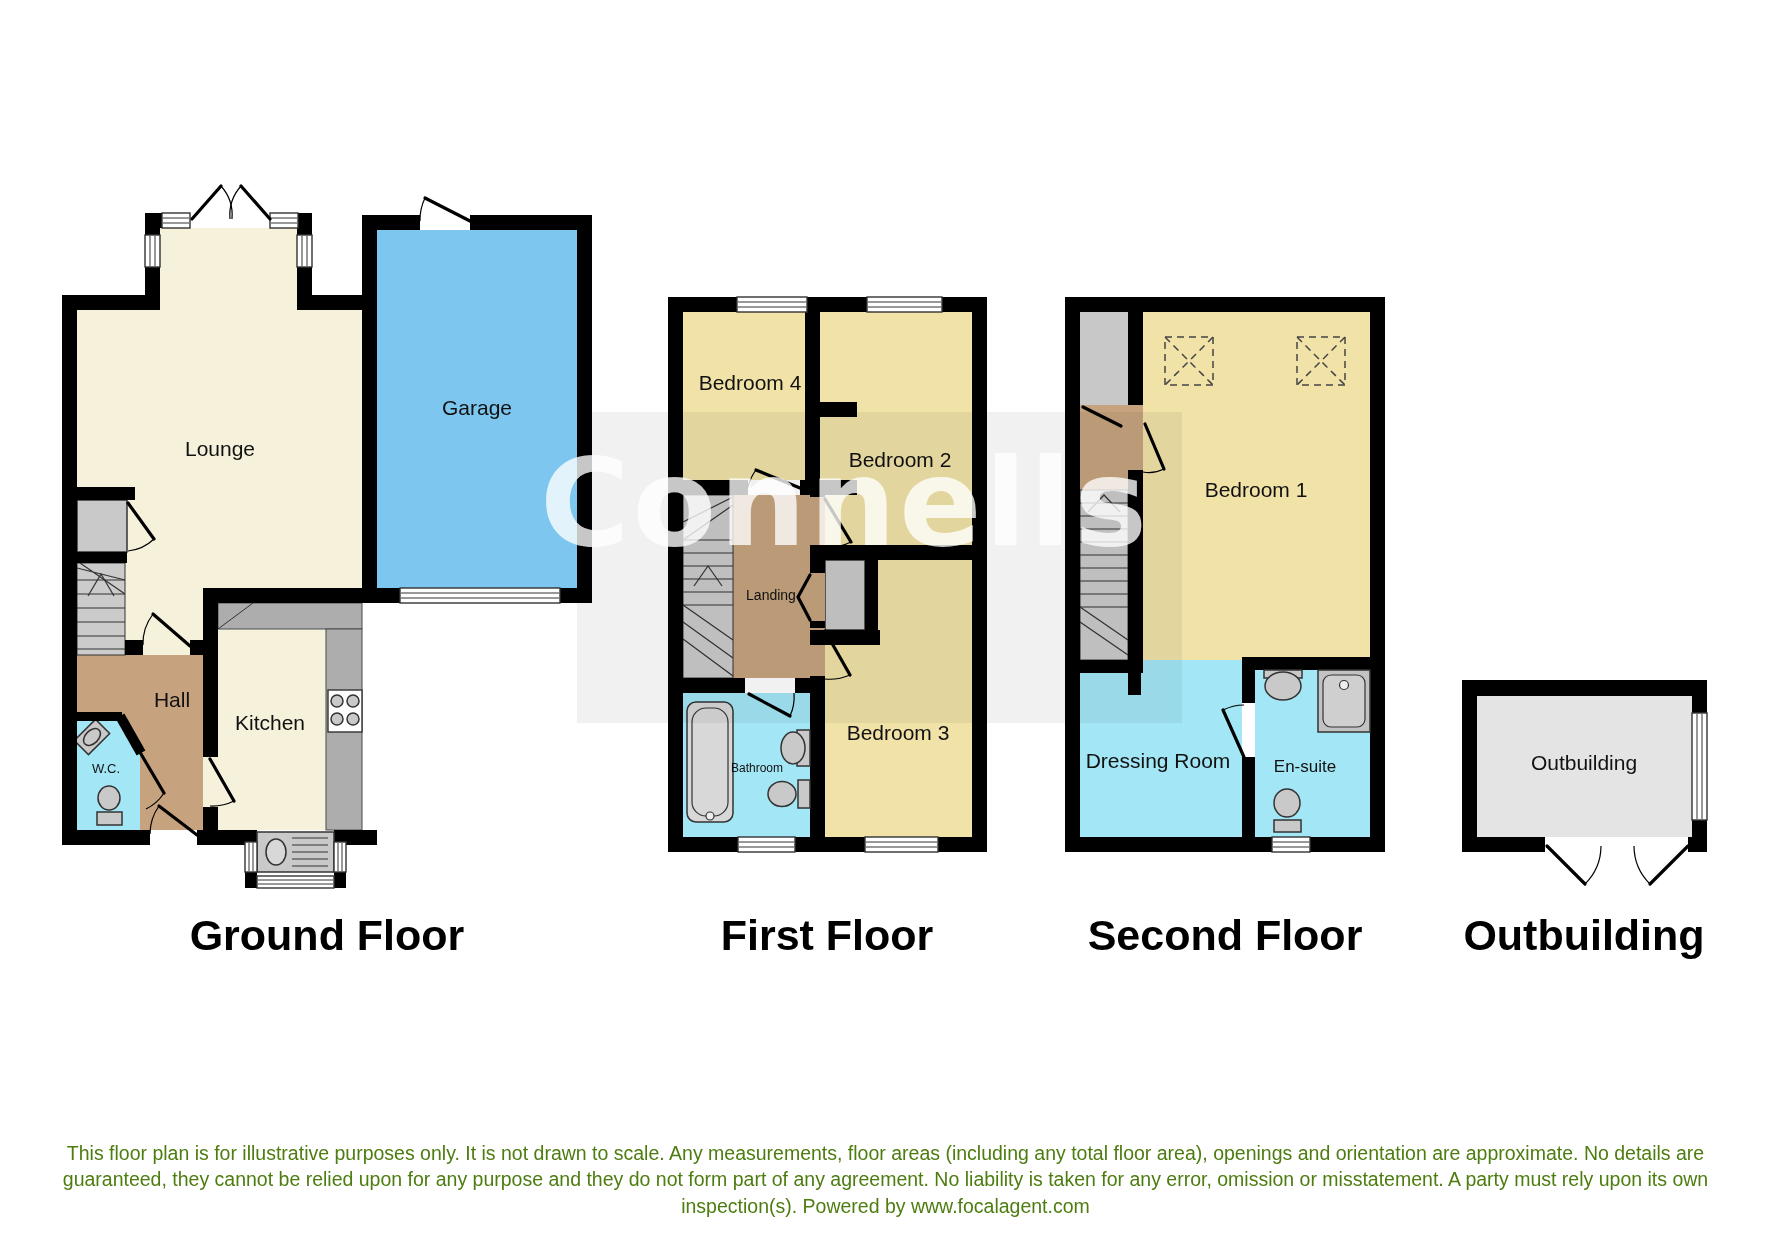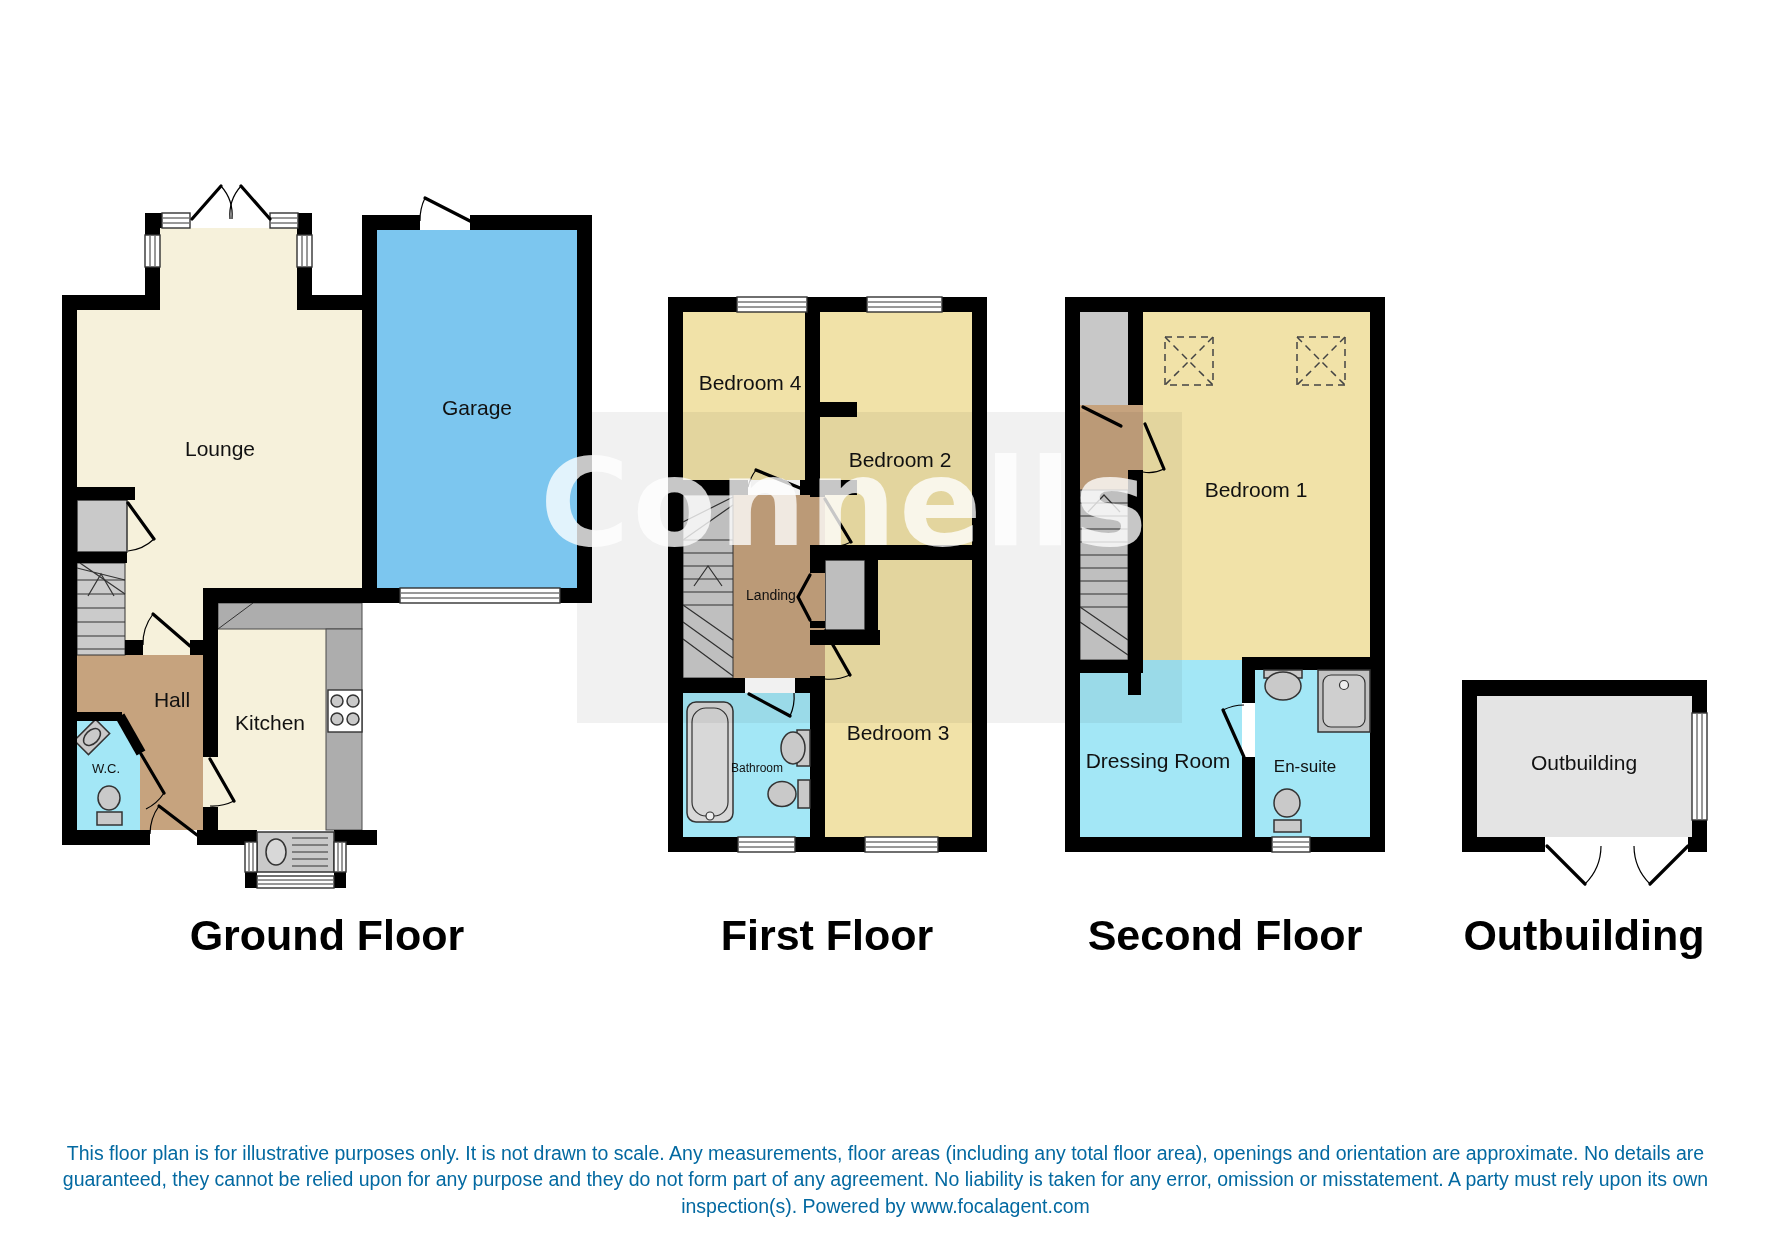--- a/index.html
+++ b/index.html
@@ -18,21 +18,21 @@
   .stairbox{fill:#CBCBCB;stroke:#333333;stroke-width:1;}
   .room-label{font-size:21px;fill:#111111;text-anchor:middle;font-family:"Liberation Sans",sans-serif;}
   .lbl14{font-size:14px;} .lbl13{font-size:13px;} .lbl12{font-size:12px;} .lbl17{font-size:17px;}
   .floor-title{font-size:43px;font-weight:bold;fill:#000000;text-anchor:middle;
                font-family:"Liberation Sans",sans-serif;}
   .wm-box{fill:rgba(0,0,0,0.055);}
   .wm-text{font-size:122px;font-weight:bold;fill:rgba(255,255,255,0.78);text-anchor:middle;
            letter-spacing:3px;font-family:"DejaVu Sans",sans-serif;}
   .skylight{fill:none;stroke:#444444;stroke-width:1.5;stroke-dasharray:7,5;}
   .disclaimer{position:absolute;left:30px;right:30px;top:1140px;text-align:center;
-              font-size:19.5px;line-height:1.35;color:#0369a1;}
+              font-size:19.5px;line-height:1.35;color:#4d7c0f;}
 </style>
 </head>
 <body>
 
 <div class="canvas">
 <svg width="1771" height="1240" viewBox="0 0 1771 1240" xmlns="http://www.w3.org/2000/svg">
 
   <g>
 
     <path fill="#F6F1DB" d="M160,228 H297 V310 H362 V830 H77 V310 H160 Z"></path>

